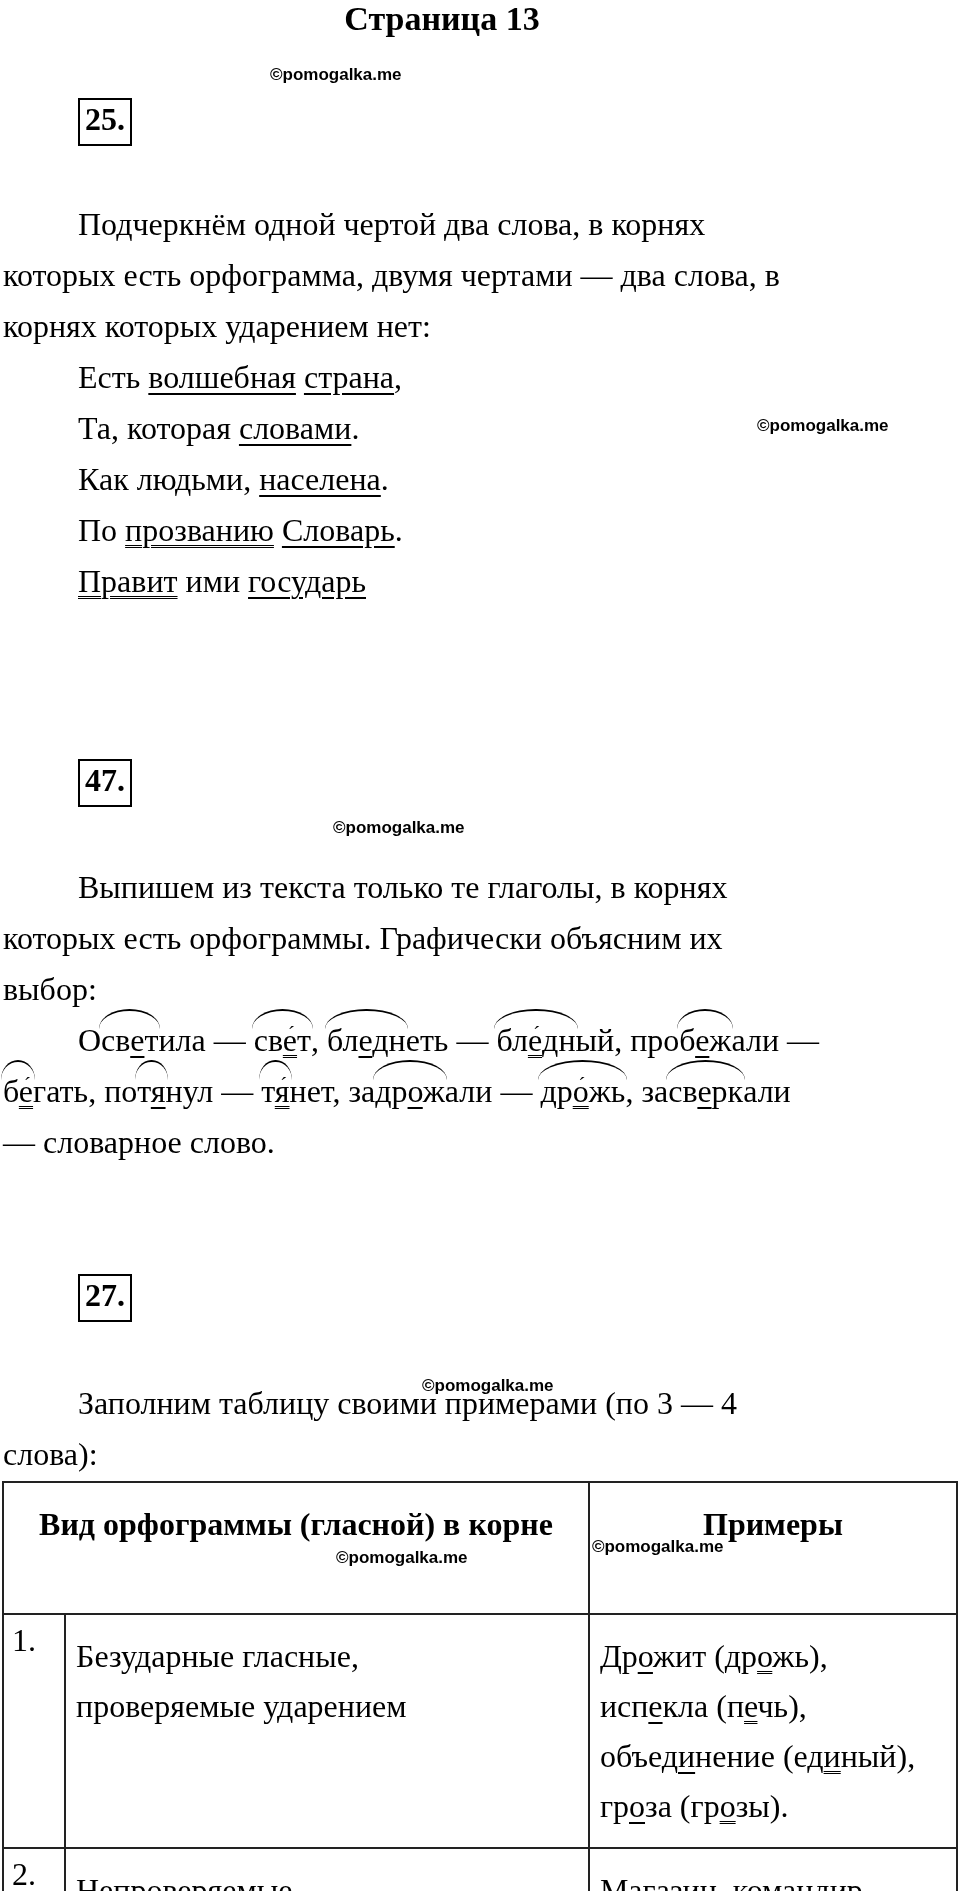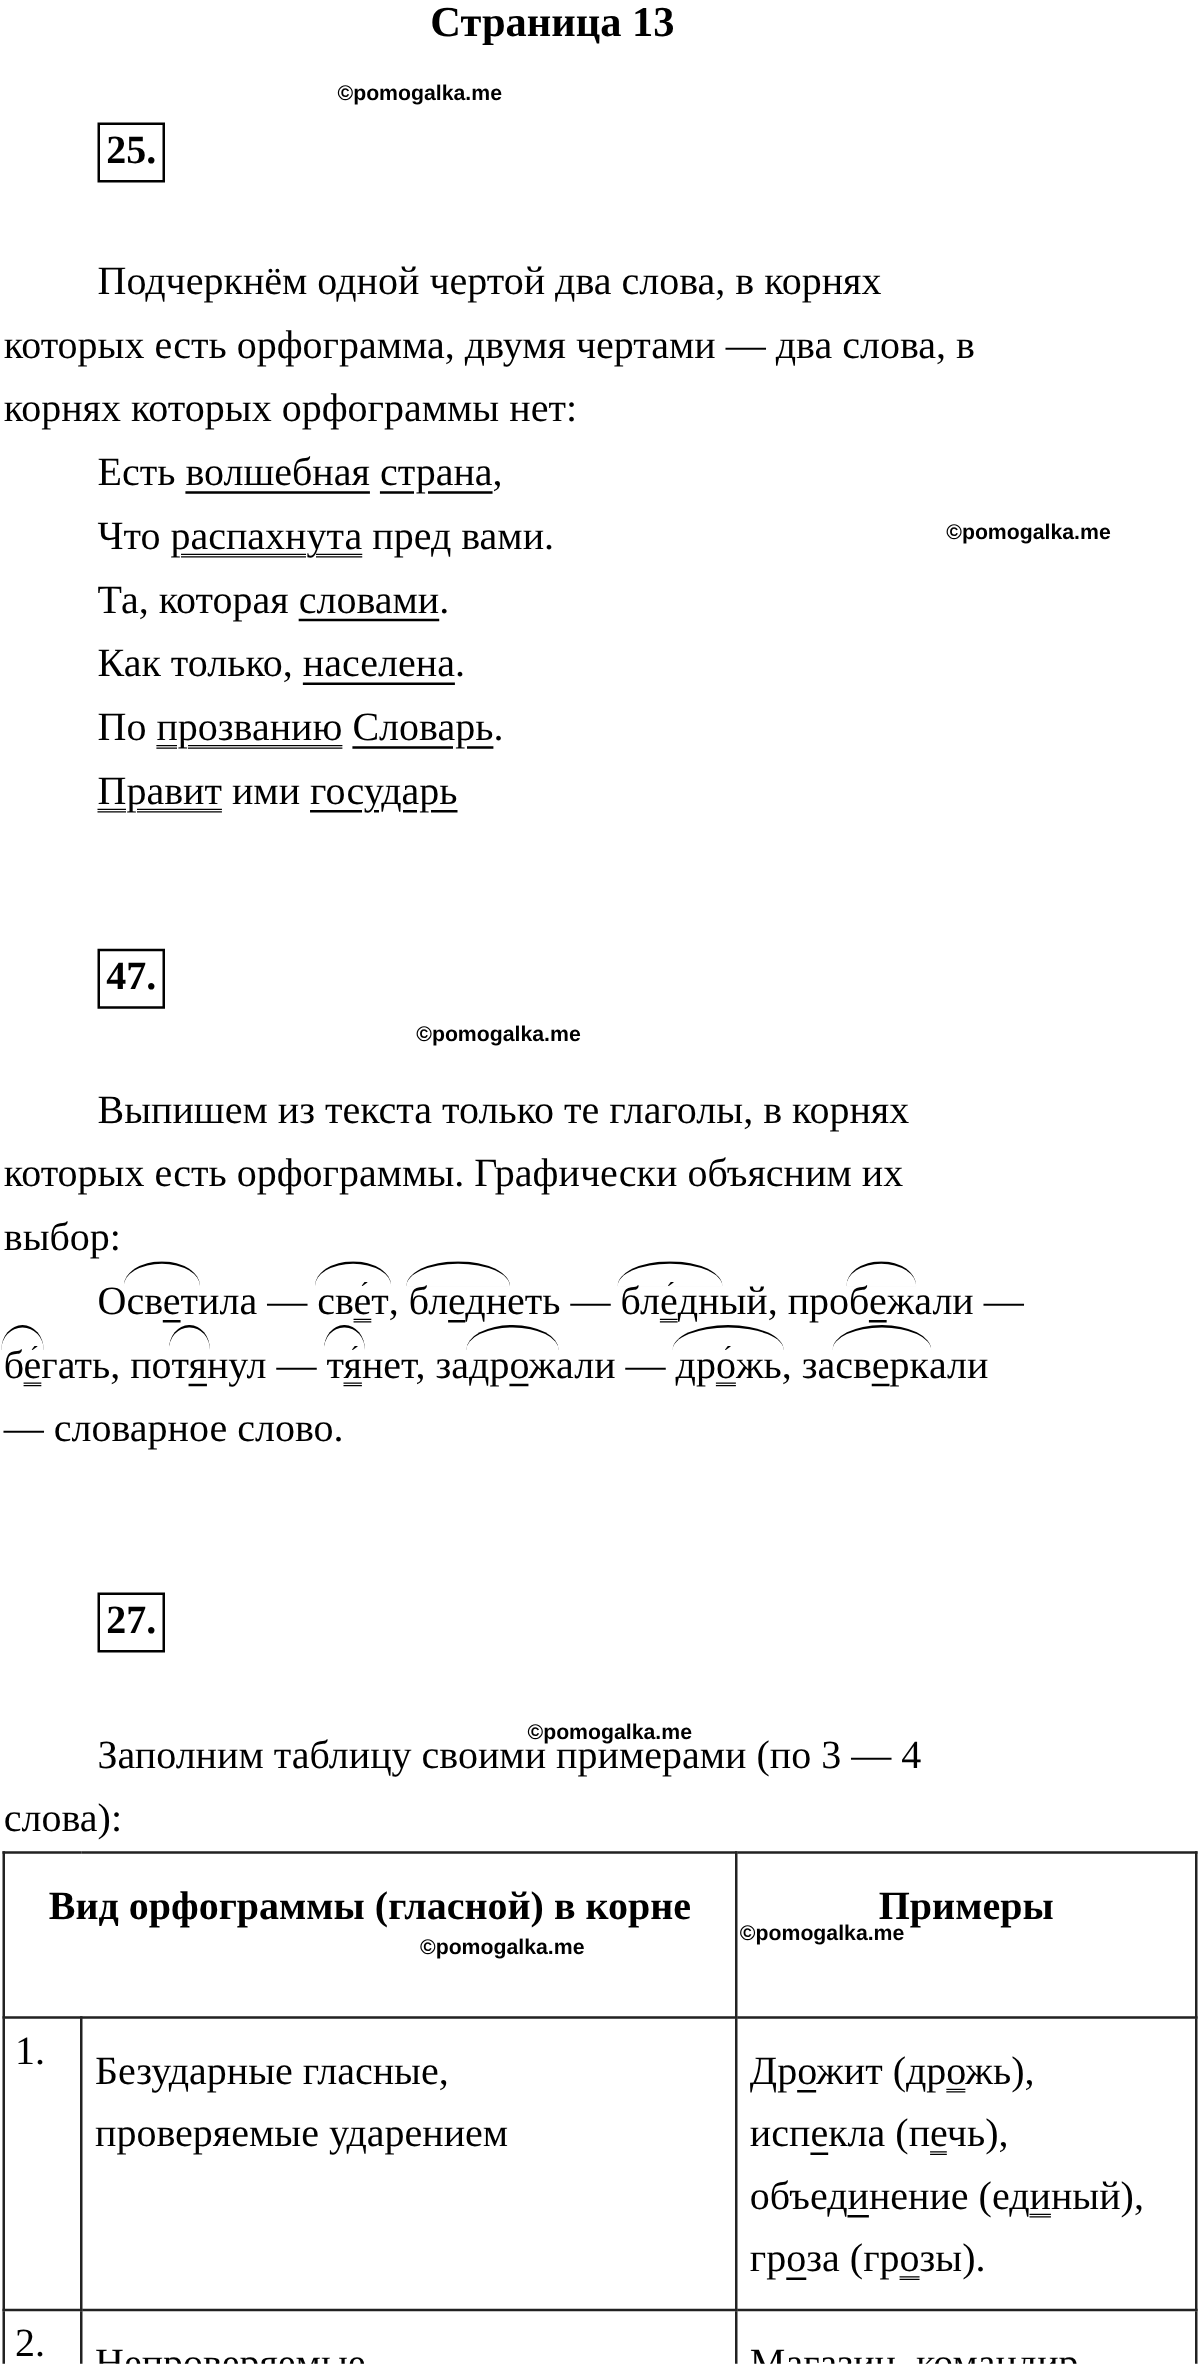--- a/index.html
+++ b/index.html
@@ -28,27 +28,26 @@
 </head>
 <body>
 
 <div class="abs title">Страница 13</div>
 
 <div class="abs wm" style="left:270px;top:66px;">©pomogalka.me</div>
 <div class="abs exnum" style="left:78px;top:98px;">25.</div>
 
 <div class="abs p" style="left:78px;top:199px;">Подчеркнём одной чертой два слова, в корнях</div>
 <div class="abs p" style="left:3px;top:250px;">которых есть орфограмма, двумя чертами — два слова, в</div>
-<div class="abs p" style="left:3px;top:301px;">корнях которых орфограммы нет:</div>
+<div class="abs p" style="left:3px;top:301px;">корнях которых ударением нет:</div>
 
 <div id="poem" class="abs" style="left:78px;top:352px;">
     <div class="p"><span>Есть </span><span class="u1">волшебная</span><span> </span><span class="u1">страна</span><span>,</span></div>
-    <div class="p"><span>Что </span><span class="u2">распахнута</span><span> пред вами.</span></div>
     <div class="p"><span>Та, которая </span><span class="u1">словами</span><span>.</span></div>
-    <div class="p"><span>Как только, </span><span class="u1">населена</span><span>.</span></div>
+    <div class="p"><span>Как людьми, </span><span class="u1">населена</span><span>.</span></div>
     <div class="p"><span>По </span><span class="u2">прозванию</span><span> </span><span class="u1">Словарь</span><span>.</span></div>
     <div class="p"><span class="u2">Правит</span><span> ими </span><span class="u1">государь</span></div>
   </div>
 <div class="abs wm" style="left:757px;top:417px;">©pomogalka.me</div>
 
 <div class="abs exnum" style="left:78px;top:759px;">47.</div>
 <div class="abs wm" style="left:333px;top:819px;">©pomogalka.me</div>
 
 <div class="abs p" style="left:78px;top:862px;">Выпишем из текста только те глаголы, в корнях</div>
 <div class="abs p" style="left:3px;top:913px;">которых есть орфограммы. Графически объясним их</div>

